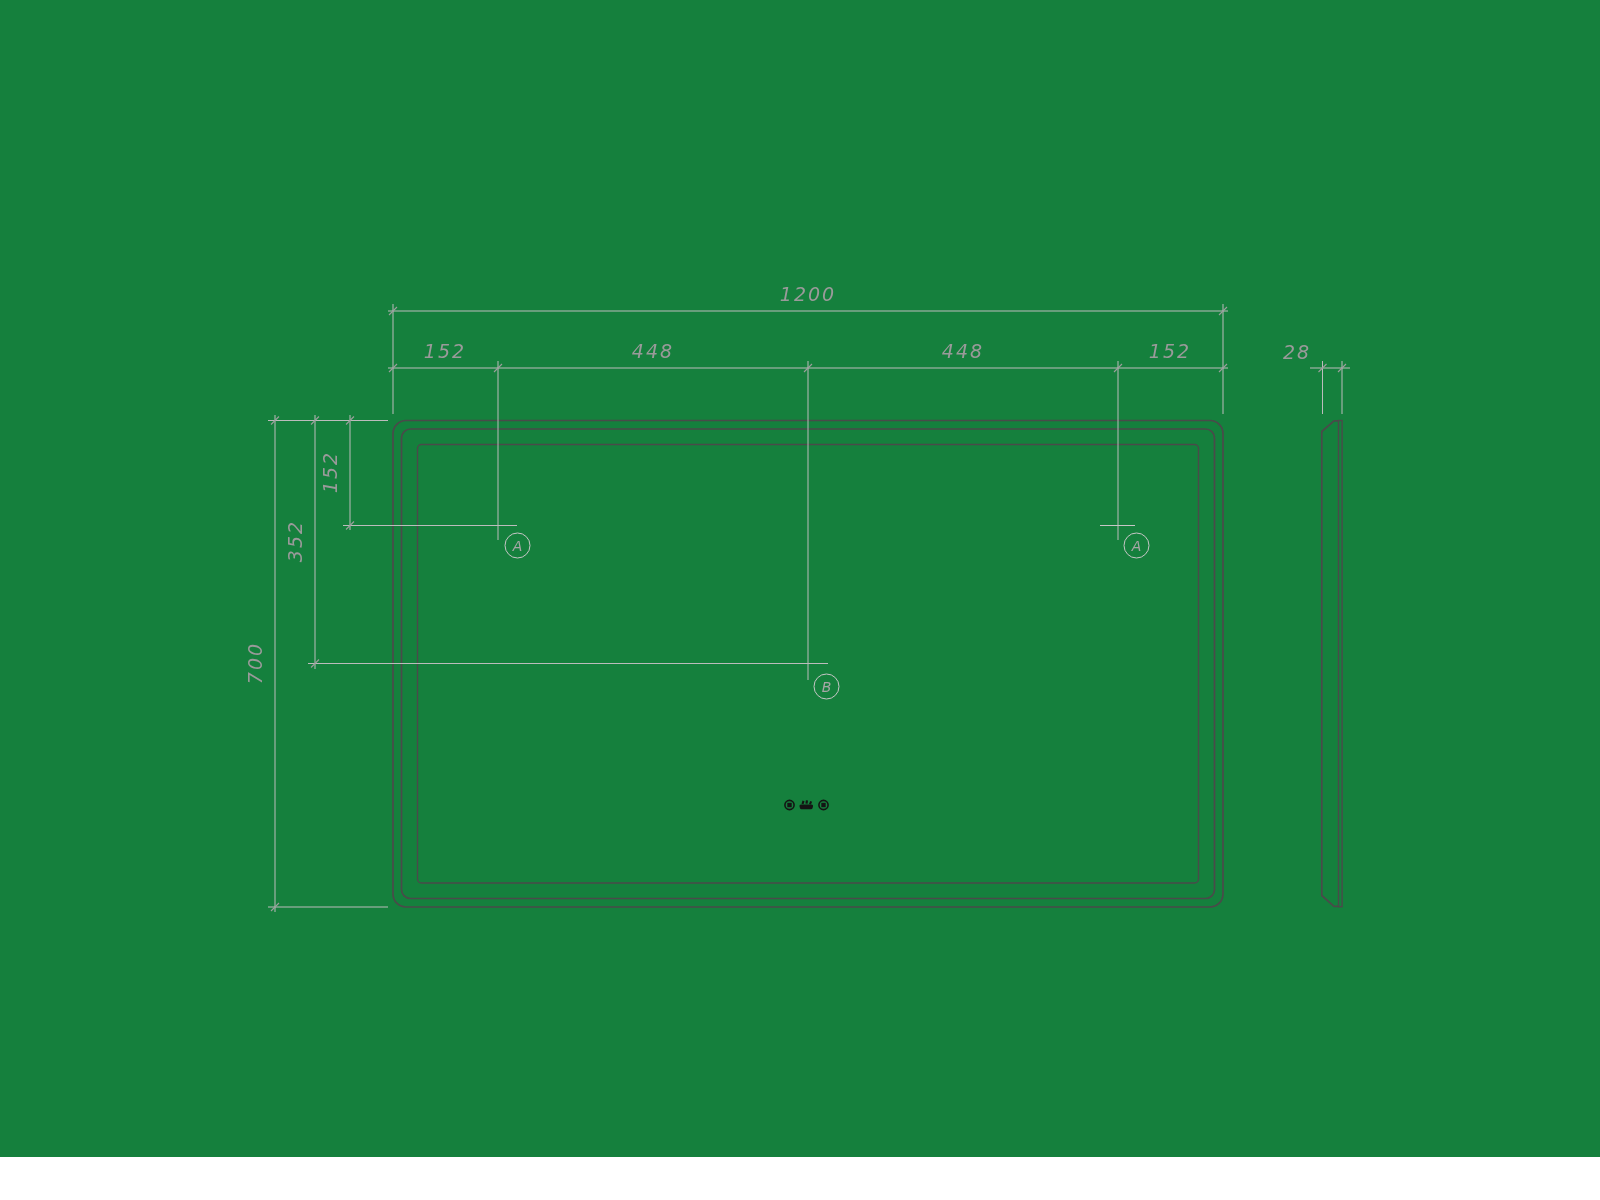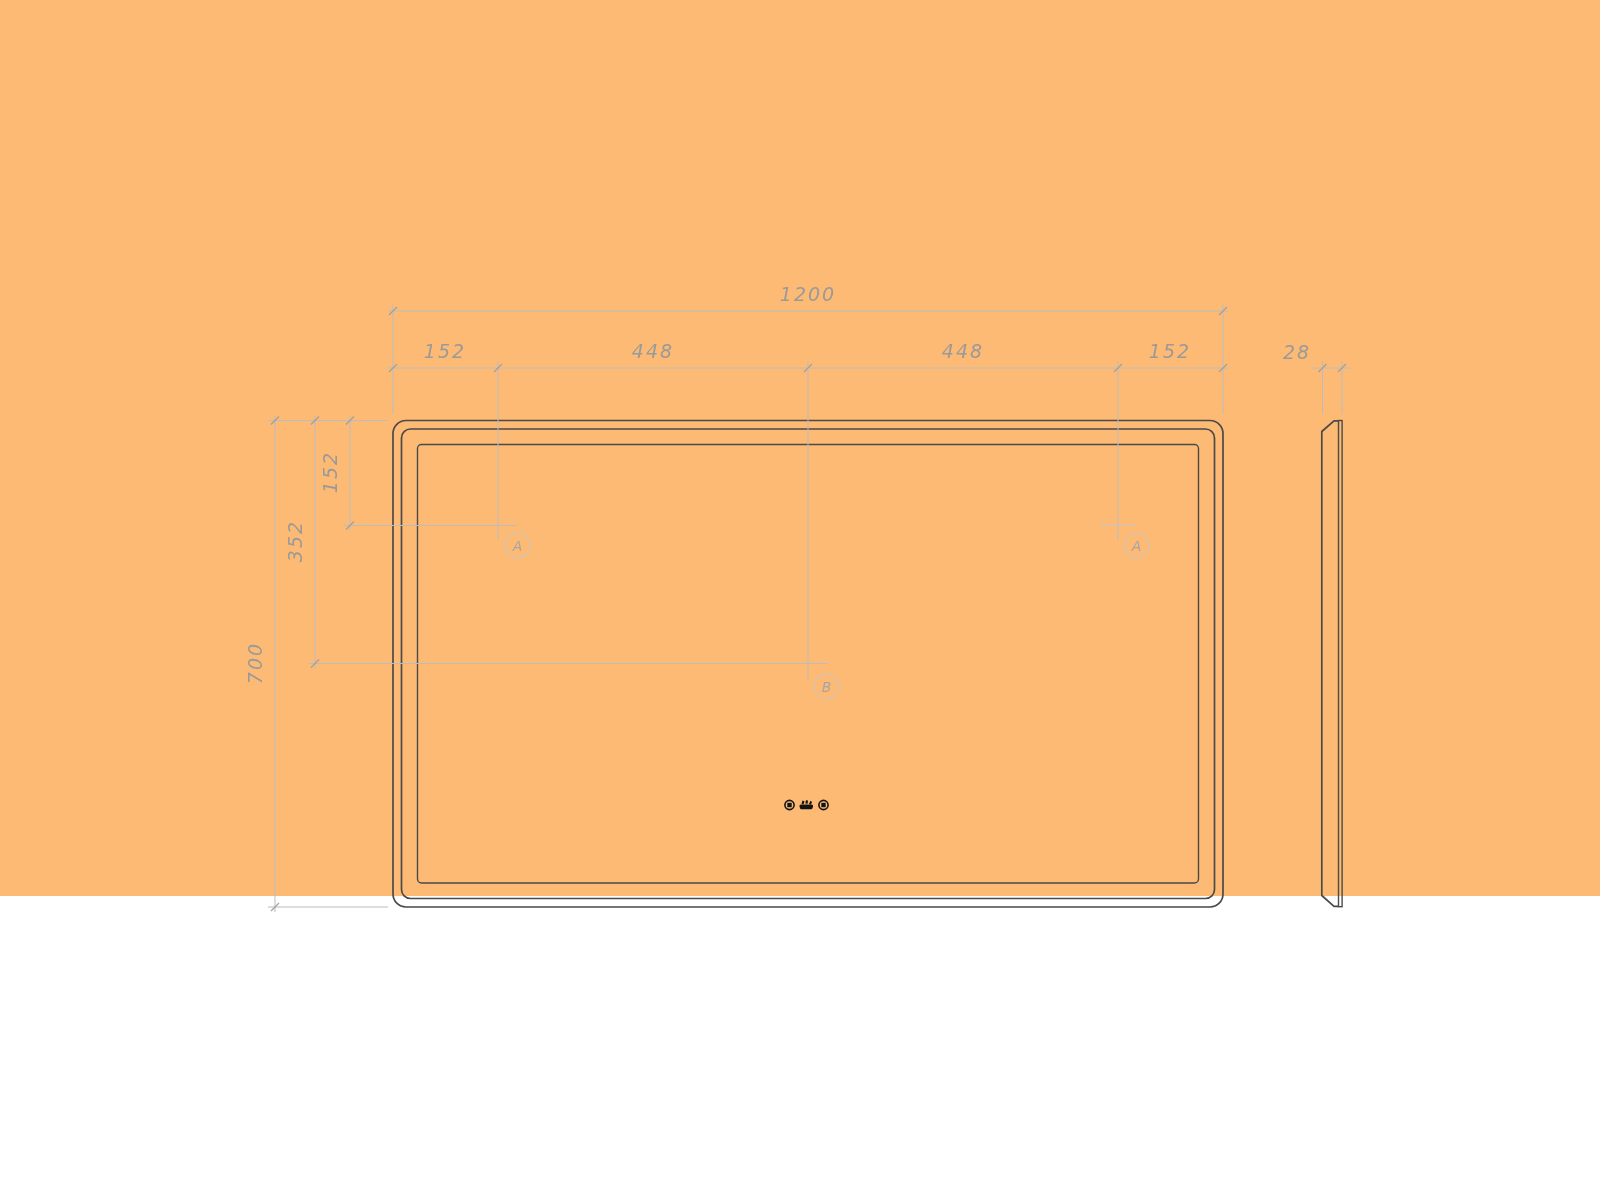--- a/index.html
+++ b/index.html
@@ -7,22 +7,22 @@
     padding: 0;
     background: #ffffff;
     width: 1600px;
     height: 1200px;
     overflow: hidden;
     font-family: "DejaVu Sans", sans-serif;
   }
   #canvas {
     position: relative;
     width: 1600px;
-    height: 896px;
-    background: #fdba74;
+    height: 1157px;
+    background: #15803d;
   }
   svg { display: block; }
 
   
   .obj {
     fill: none;
     stroke: #4a4a4a;
     stroke-width: 1.7;
   }
   .obj-thin { fill: none; stroke: #4a4a4a; stroke-width: 1.4; }

